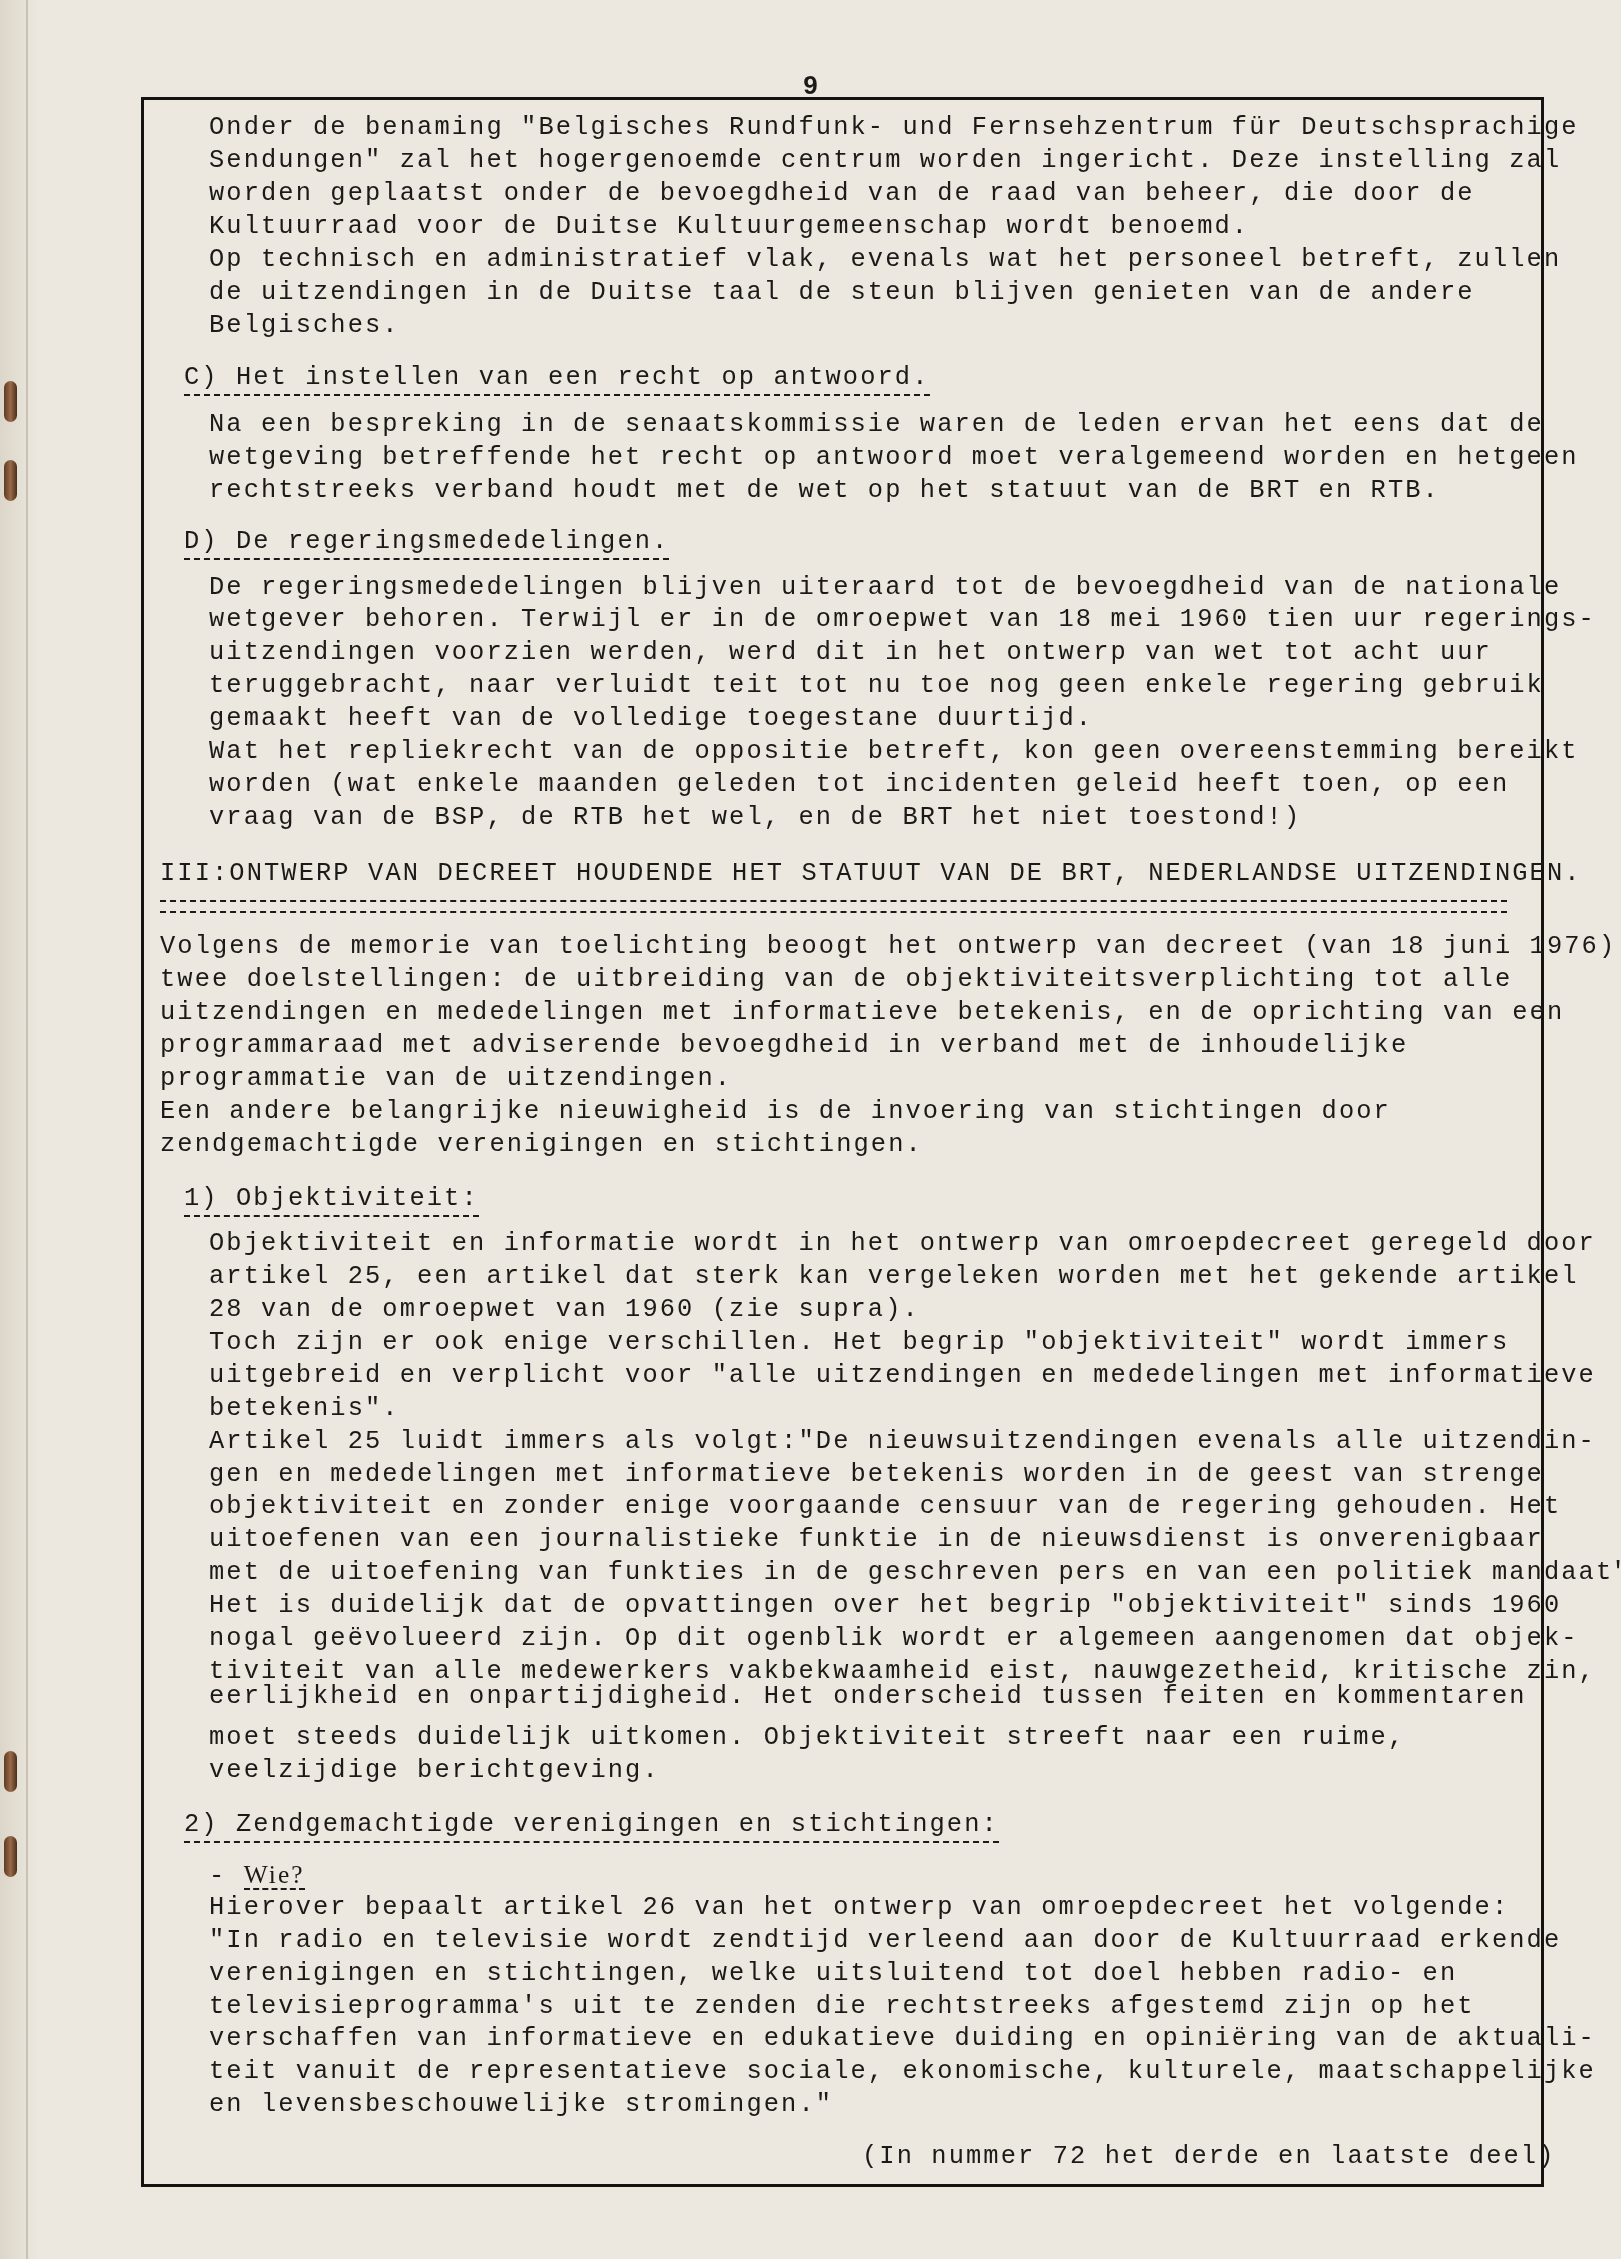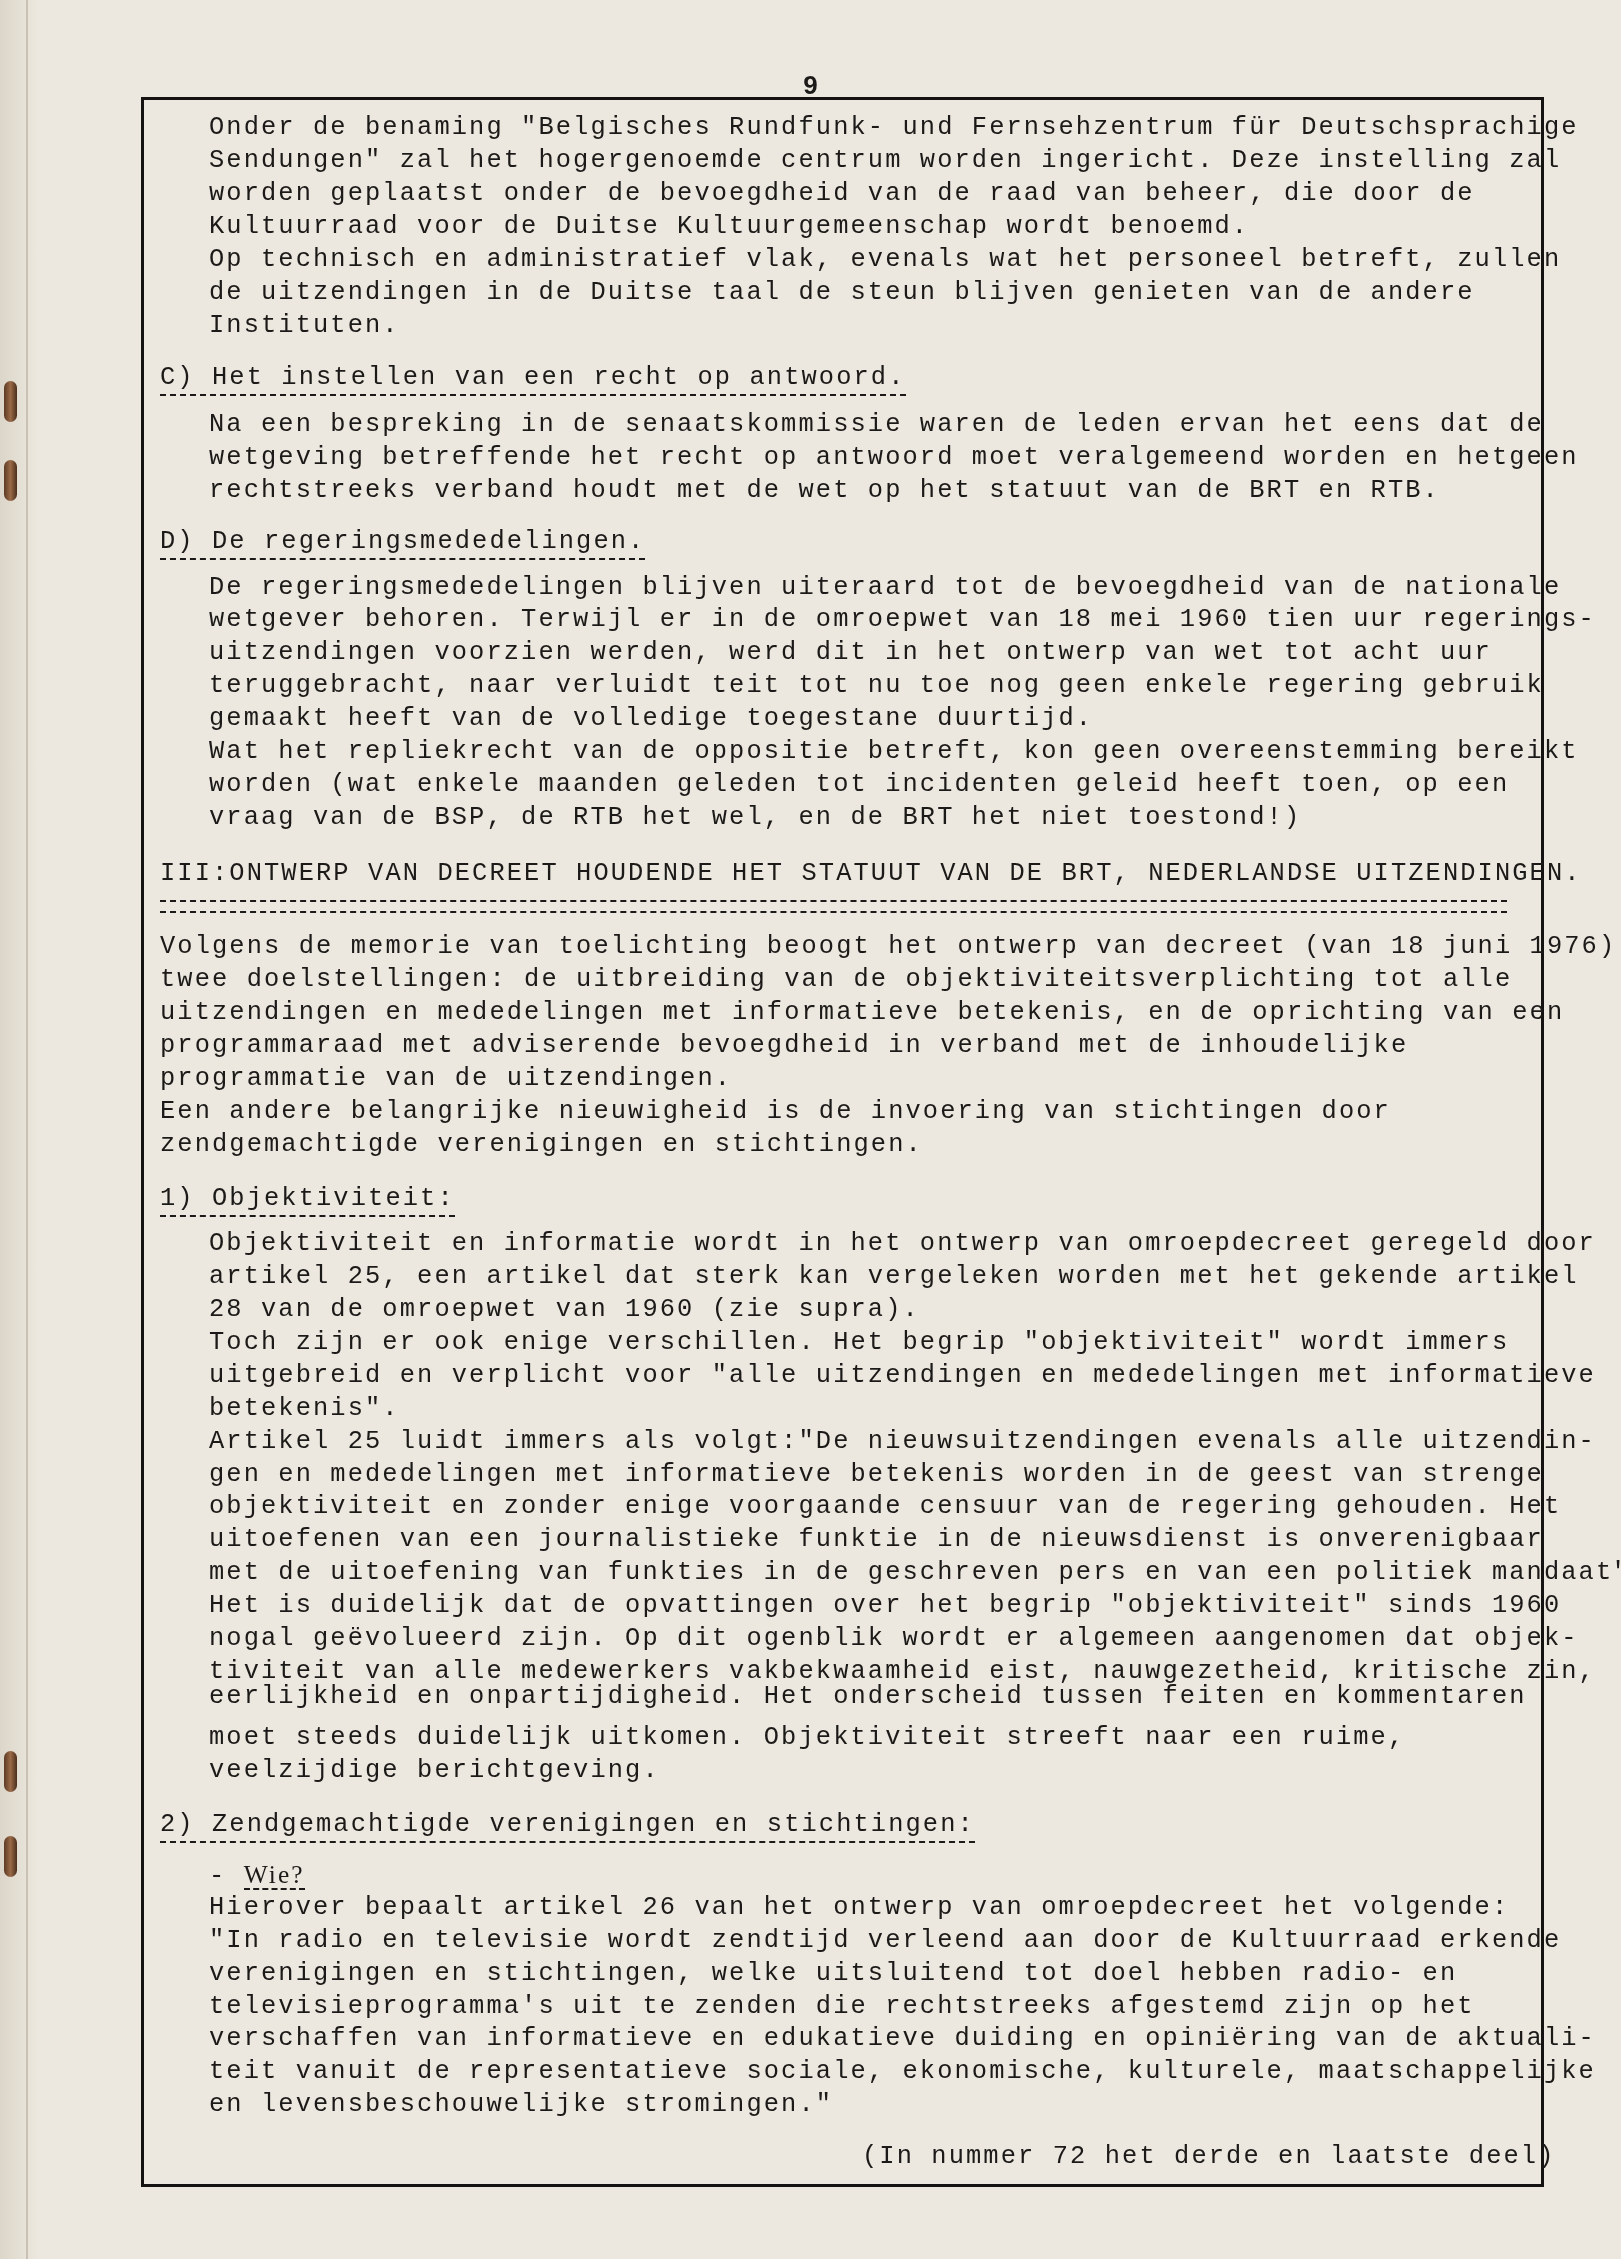--- a/index.html
+++ b/index.html
@@ -23,21 +23,21 @@
   .frame {
     position:absolute; left:141px; top:97px; width:1403px; height:2090px;
     border:3.8px solid #151311; box-sizing:border-box;
   }
   .content { position:absolute; left:0; top:0; width:1621px; }
   .line {
     position:absolute; white-space:pre; font-size:25.4px; letter-spacing:2.1px;
   }
   .ind { left:209px; }
   .hd  { left:160px; }
-  .hdline { border-bottom:2.8px dashed #1c1a18; padding-bottom:1.9px; }
+  .hdline { border-bottom:2.8px dashed #1c1a18; padding-bottom:1.9px;margin-left:24px; }
   .eqline { position:absolute; left:160px; top:900px; width:1347px; height:9.4px;
     border-top:2.8px dashed #1c1a18; border-bottom:2.8px dashed #1c1a18; }
   .ul-wie { border-bottom:2.8px dashed #1c1a18;font-family:Liberation Serif, serif; }
 </style>
 </head>
 <body>
 
 <div class="binding">
   <div class="binding-line"></div>
   <div class="staple" style="top:381px"></div>
@@ -51,21 +51,21 @@
 <div class="frame"></div>
 
 <div class="content">
 
   <div class="line ind" style="top:113px">Onder de benaming "Belgisches Rundfunk- und Fernsehzentrum für Deutschsprachige</div>
   <div class="line ind" style="top:146px">Sendungen" zal het hogergenoemde centrum worden ingericht. Deze instelling zal</div>
   <div class="line ind" style="top:179px">worden geplaatst onder de bevoegdheid van de raad van beheer, die door de</div>
   <div class="line ind" style="top:212px">Kultuurraad voor de Duitse Kultuurgemeenschap wordt benoemd.</div>
   <div class="line ind" style="top:245px">Op technisch en administratief vlak, evenals wat het personeel betreft, zullen</div>
   <div class="line ind" style="top:278px">de uitzendingen in de Duitse taal de steun blijven genieten van de andere</div>
-  <div class="line ind" style="top:311px">Instituten.</div>
+  <div class="line ind" style="top:311px">Belgisches.</div>
 
   <div class="line hd hdline" style="top:363px">C) Het instellen van een recht op antwoord.</div>
   <div class="line ind" style="top:410px">Na een bespreking in de senaatskommissie waren de leden ervan het eens dat de</div>
   <div class="line ind" style="top:443px">wetgeving betreffende het recht op antwoord moet veralgemeend worden en hetgeen</div>
   <div class="line ind" style="top:476px">rechtstreeks verband houdt met de wet op het statuut van de BRT en RTB.</div>
 
   <div class="line hd hdline" style="top:527px">D) De regeringsmededelingen.</div>
   <div class="line ind" style="top:573px">De regeringsmededelingen blijven uiteraard tot de bevoegdheid van de nationale</div>
   <div class="line ind" style="top:605px">wetgever behoren. Terwijl er in de omroepwet van 18 mei 1960 tien uur regerings-</div>
   <div class="line ind" style="top:638px">uitzendingen voorzien werden, werd dit in het ontwerp van wet tot acht uur</div>

